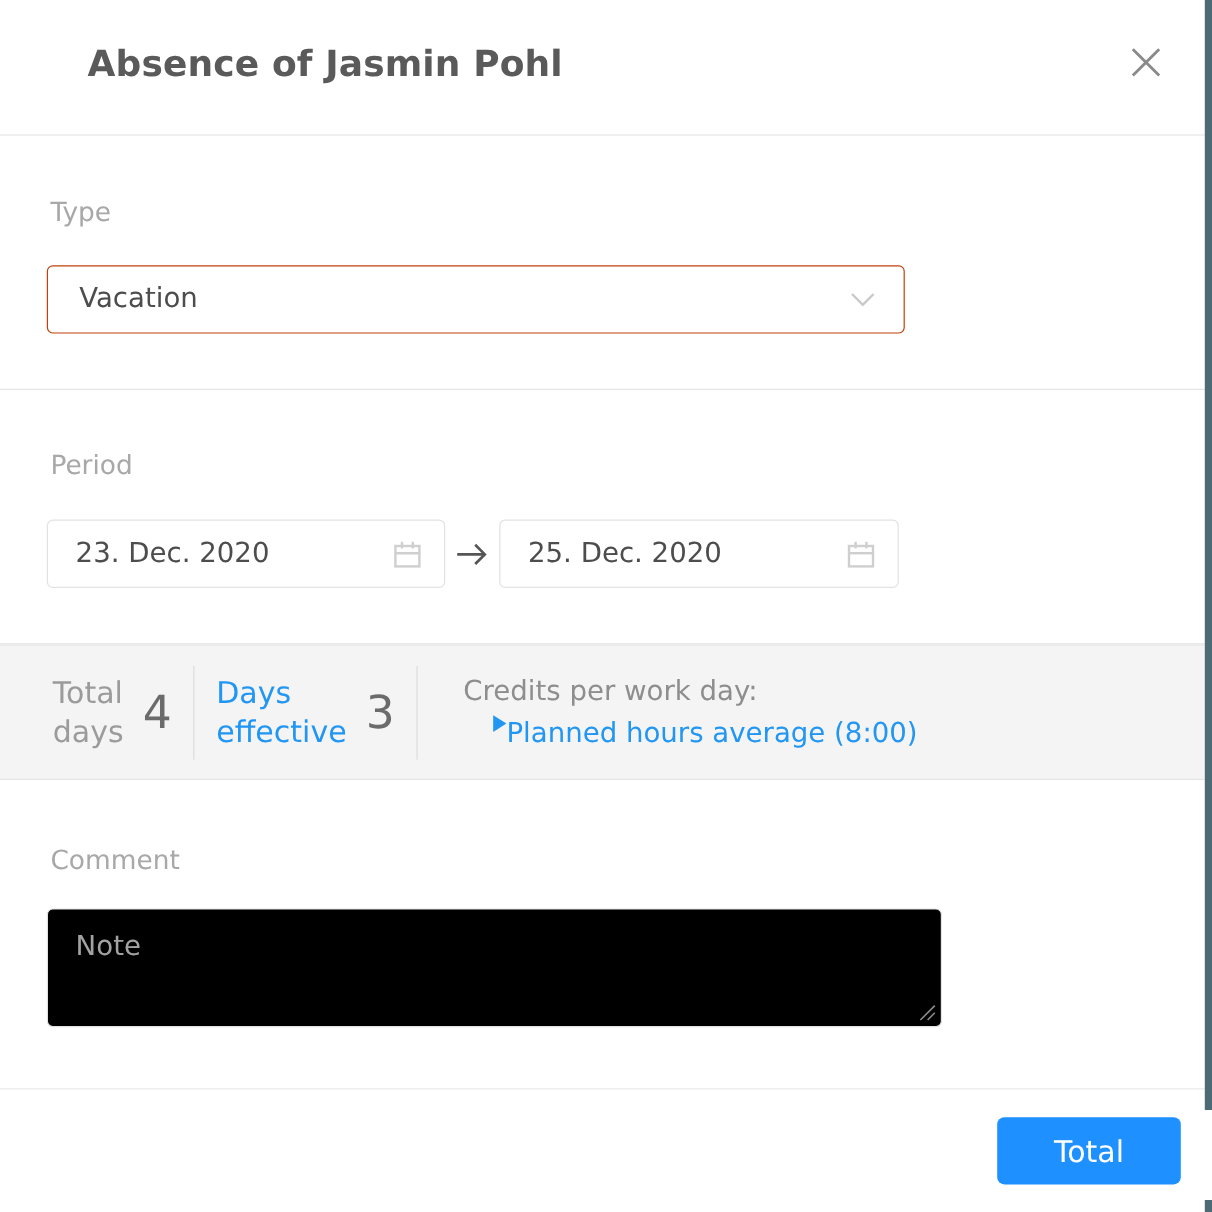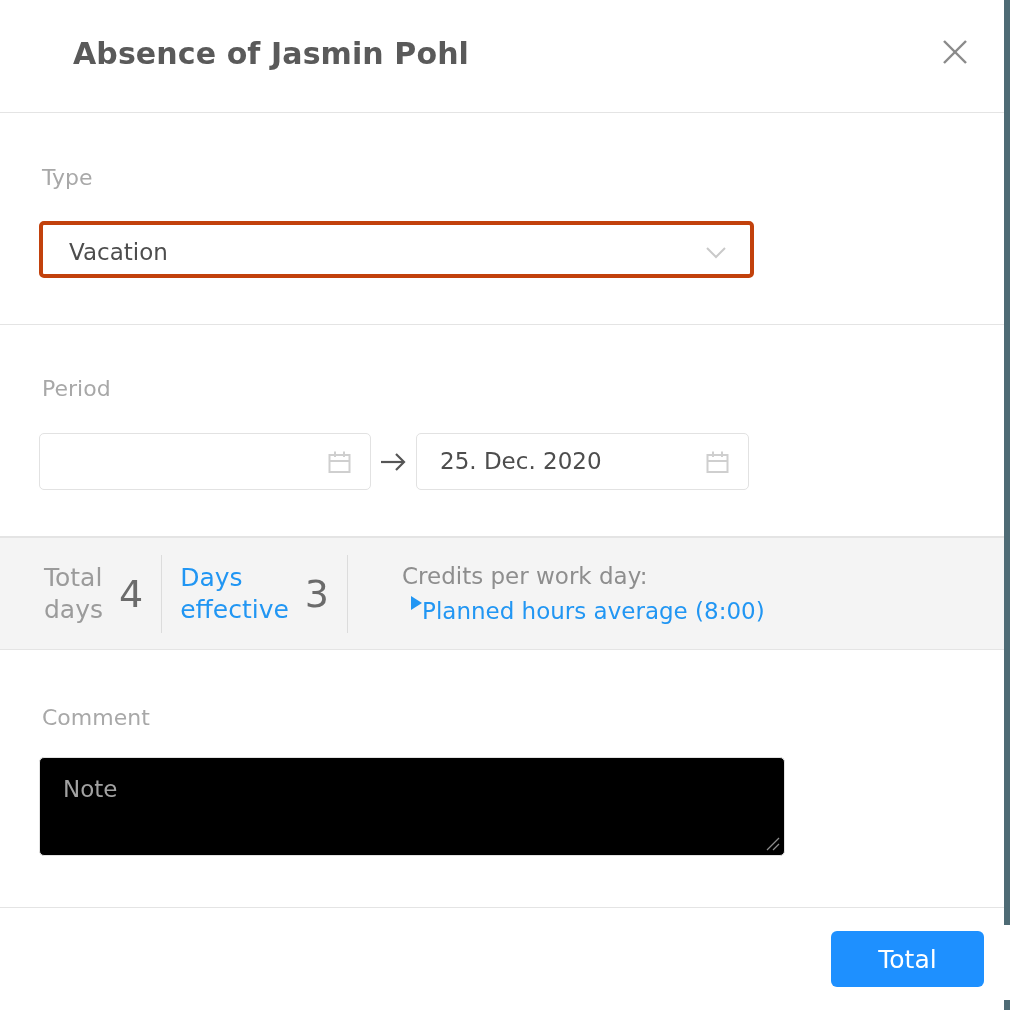--- a/index.html
+++ b/index.html
@@ -69,21 +69,21 @@
 
   
   #type-section { top: 114px; height: 211px; }
   #type-label { left: 42px; top: 51px; }
   .select-box {
     position: absolute;
     left: 39px;
     top: 107px;
     width: 715px;
     height: 57px;
-    border: 4px solid #c2410c;
+    border: 1px solid #c2410c;
     border-radius: 5px;
     background: #ffffff;
     cursor: pointer;
   }
   .select-value {
     position: absolute;
     left: 26px;
     top: 14px;
     font-size: 23px;
     color: #4d4d4d;
@@ -182,21 +182,20 @@
   .credits-block {
     display: flex;
     flex-direction: column;
     line-height: 1.32;
     padding-left: 20px;
   }
   .credits-title {
     font-size: 23px;
     color: #8e8e8e;
     white-space: nowrap;
-    margin-left: 16px;
   }
   .credits-link {
     display: flex;
     align-items: flex-start;
     gap: 0;
     font-size: 23px;
     color: #2196f3;
     cursor: pointer;
     white-space: nowrap;
     margin-top: 4px;
@@ -311,20 +310,21 @@
         </svg>
       </span>
     </div>
   </div>
 
   <div class="section" id="period-section">
     <div class="field-label" id="period-label">Period</div>
     <div class="date-row">
 
       <div class="date-box">
+        <span class="date-value">23. Dec. 2020</span>
         <span class="cal-icon">
           <svg width="25" height="25" viewBox="0 0 25 25">
             <rect x="2.5" y="5" width="20" height="17" fill="none" stroke="#cfcfcf" stroke-width="2"></rect>
             <line x1="2.5" y1="11" x2="22.5" y2="11" stroke="#cfcfcf" stroke-width="2"></line>
             <line x1="8" y1="1.5" x2="8" y2="7" stroke="#cfcfcf" stroke-width="2"></line>
             <line x1="17" y1="1.5" x2="17" y2="7" stroke="#cfcfcf" stroke-width="2"></line>
           </svg>
         </span>
       </div>
 

